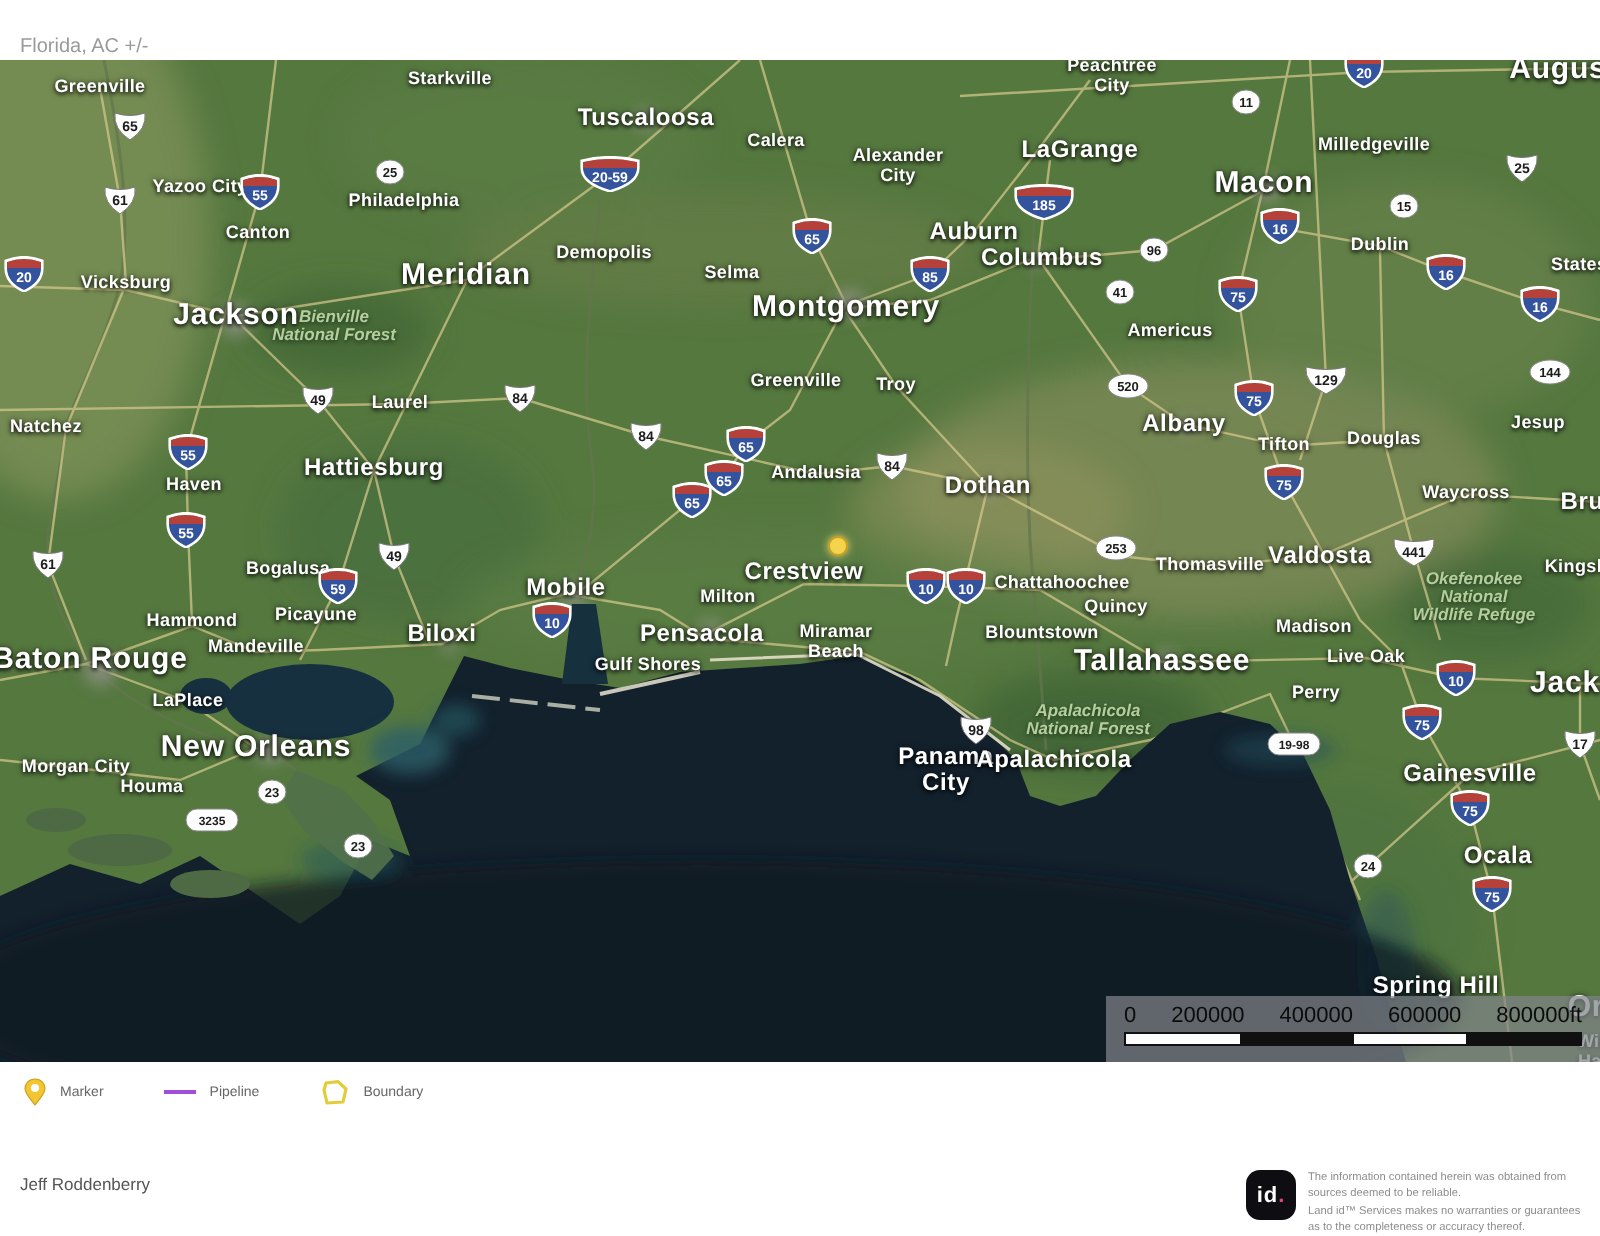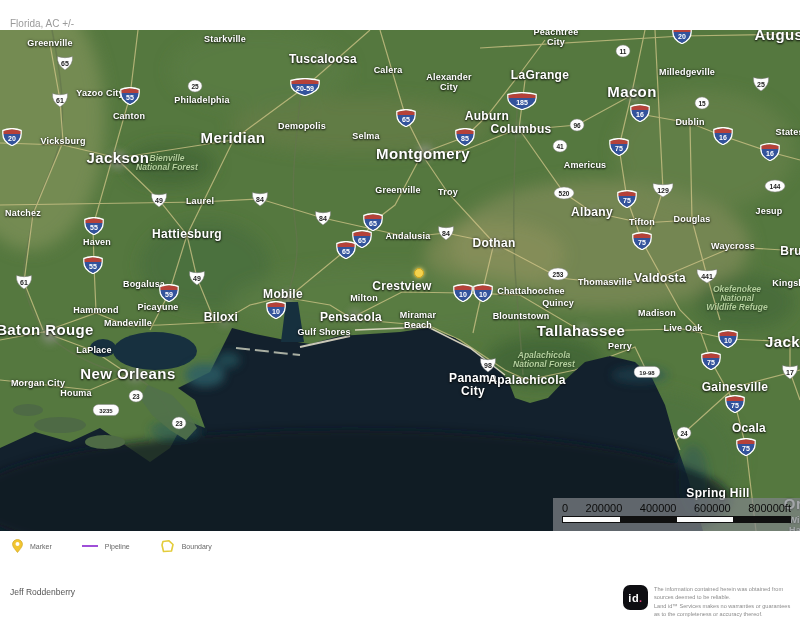--- a/index.html
+++ b/index.html
@@ -220,21 +220,21 @@
       <div class="mlabel sm" style="left: 795px; top: 254px;">Kingsland</div>
       <div class="mlabel sm" style="left: 605px; top: 253px;">Thomasville</div>
       <div class="mlabel sm" style="left: 531px; top: 262px;">Chattahoochee</div>
       <div class="mlabel sm" style="left: 558px; top: 274px;">Quincy</div>
       <div class="mlabel sm" style="left: 521px; top: 287px;">Blountstown</div>
       <div class="mlabel sm" style="left: 364px; top: 269px;">Milton</div>
       <div class="mlabel sm" style="left: 324px; top: 303px;">Gulf Shores</div>
       <div class="mlabel sm" style="left: 418px; top: 291px;">Miramar
 Beach</div>
       <div class="mlabel sm" style="left: 647px; top: 284px; padding-left: 20px;">Madison</div>
-      <div class="mlabel sm" style="left: 620px; top: 317px;">Perry</div>
+      <div class="mlabel sm" style="left: 658px; top: 317px;">Perry</div>
       <div class="mlabel sm" style="left: 683px; top: 299px;">Live Oak</div>
       <div class="mlabel sm" style="left: 803px; top: 496px;">Winter
 Haven</div>
       <div class="mlabel forest" style="left: 167px; top: 133px;">Bienville
 National Forest</div>
       <div class="mlabel forest" style="left: 544px; top: 330px;">Apalachicola
 National Forest</div>
       <div class="mlabel forest" style="left: 737px; top: 269px;">Okefenokee National
 Wildlife Refuge</div>
     </div>

